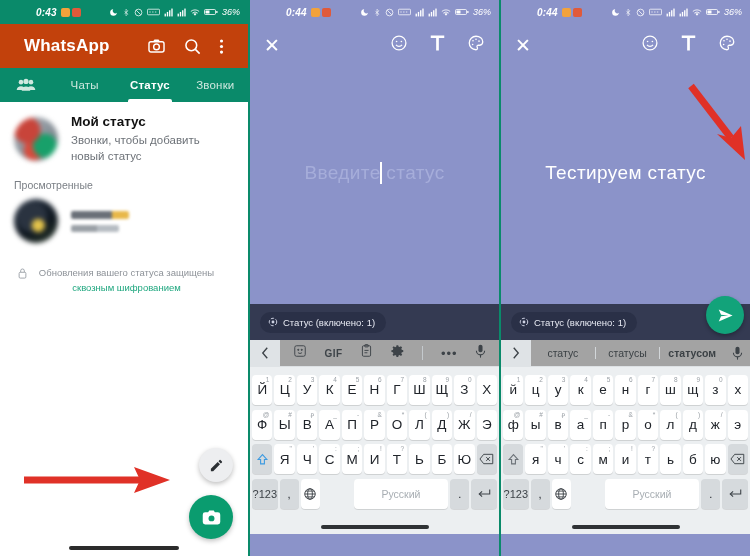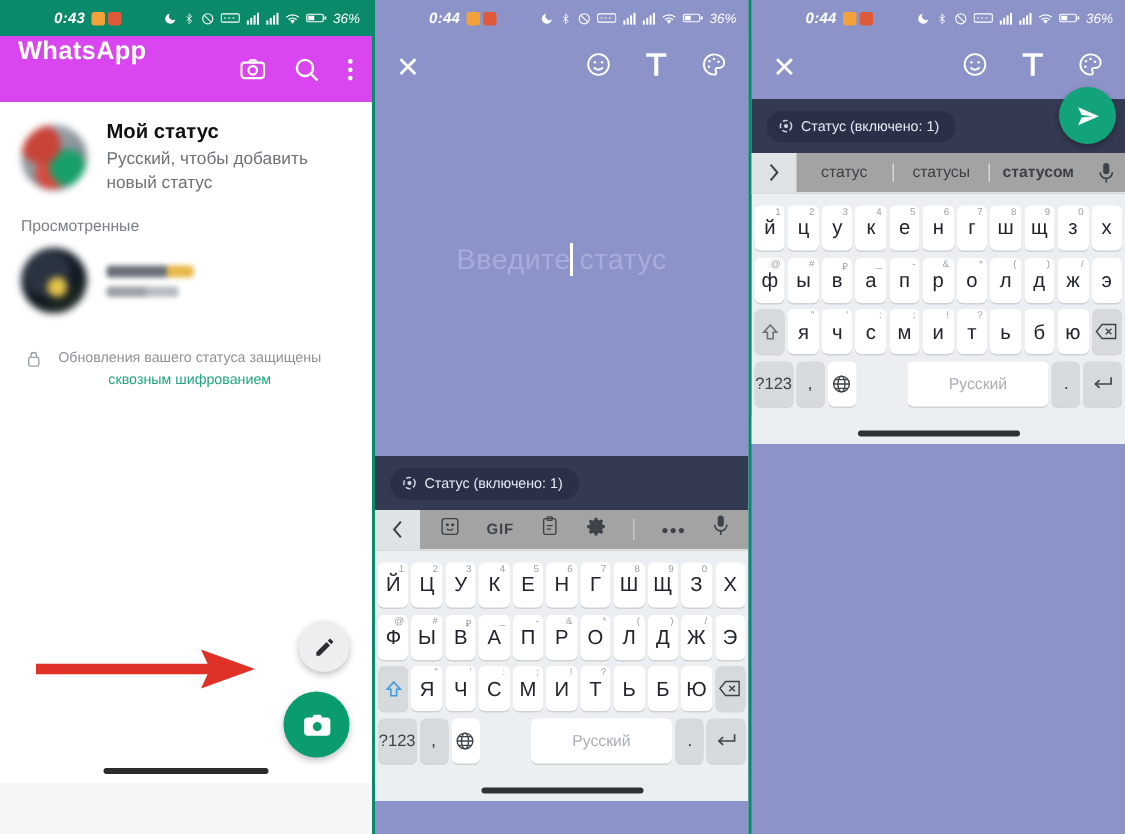--- a/index.html
+++ b/index.html
@@ -22,22 +22,22 @@
   .sb-green { background:#0a8a6a; }
   .sb-purple { background:#8b93c9; }
   .sb-time { margin-left:28px; font-weight:bold; letter-spacing:0.2px; }
   .sb-icons-left { display:flex; gap:2px; margin-left:4px; align-items:center; }
   .sb-chip { width:9px; height:9px; border-radius:2px; display:inline-block; }
   .sb-right { margin-left:auto; display:flex; align-items:center; gap:4px; font-size:9px; }
   .sb-right svg { display:block; }
 
   
   .wa-header {
-    background:#d946ef; height:44px; display:flex; 
-    padding:0 12px; color:#fff;
+    background:#c2410c; height:44px; display:flex; align-items:center;
+    padding:0 24px; color:#fff;
   }
   .wa-title { font-size:17px; font-weight:bold; letter-spacing:0.2px; }
   .wa-actions { margin-left:auto; display:flex; align-items:center; gap:17px; }
   .wa-actions svg { display:block; }
 
   .wa-tabs {
     background:#0a8a6a; height:34px; display:flex; align-items:stretch;
     color:#cfe8df; font-size:11.5px;
   }
   .wa-tab {
@@ -254,28 +254,48 @@
       <span>
         <svg width="5" height="19" viewBox="0 0 6 24" fill="#fff">
             <circle cx="3" cy="5" r="2"></circle>
             <circle cx="3" cy="12" r="2"></circle>
             <circle cx="3" cy="19" r="2"></circle>
           </svg>
       </span>
     </span>
   </div>
 
+  <div class="wa-tabs">
+    <div class="wa-tab icon-tab">
+      <svg width="20" height="16" viewBox="0 0 28 20" fill="#cfe8df">
+        <circle cx="7" cy="6" r="3.2"></circle>
+          <circle cx="21" cy="6" r="3.2"></circle>
+          <circle cx="14" cy="5" r="3.6"></circle>
+        <path d="M1 17c0-3.2 2.7-5.2 6-5.2s6 2 6 5.2zM15 17c0-3.2 2.7-5.2 6-5.2s6 2 6 5.2z"></path>
+        <path d="M8 18c0-3.6 2.7-6 6-6s6 2.4 6 6z"></path>
+      </svg>
+    </div>
+    <div class="wa-tab">
+      <span>Чаты</span>
+    </div>
+    <div class="wa-tab active">
+      <span>Статус</span>
+    </div>
+    <div class="wa-tab">
+      <span>Звонки</span>
+    </div>
+  </div>
 
   <div class="wa-body">
 
     <div class="status-row">
       <div class="avatar"></div>
       <div class="status-text">
         <div class="status-title">Мой статус</div>
-        <div class="status-sub">Русский, чтобы добавить новый статус</div>
+        <div class="status-sub">Звонки, чтобы добавить новый статус</div>
       </div>
     </div>
 
     <div class="section-label">Просмотренные</div>
 
     <div class="status-row" style="padding-top:4px">
       <div class="avatar seen"></div>
       <div class="status-text">
         <div class="seen-name"></div>
         <div class="seen-time"></div>
@@ -695,20 +715,27 @@
           <path d="M12 3a9 9 0 000 18c1.4 0 2-1 2-2s-.7-1.6-.7-2.4c0-.8.7-1.6 1.7-1.6H17a4.6 4.6 0 004-4.6C21 6 17 3 12 3z"></path>
           <circle cx="8" cy="9" r="1.1" fill="#fff" stroke="none"></circle>
             <circle cx="12" cy="7" r="1.1" fill="#fff" stroke="none"></circle>
             <circle cx="16" cy="9.5" r="1.1" fill="#fff" stroke="none"></circle>
             <circle cx="7.5" cy="14" r="1.1" fill="#fff" stroke="none"></circle>
         </svg>
       </span>
     </span>
   </div>
 
+  <div class="ed-canvas">
+    <div class="ed-text ed-value">Тестируем статус</div>
+    <svg class="arrow" style="left:186px; top:16px;" width="70" height="82" viewBox="0 0 70 82">
+      <path d="M4 4 L44 56" stroke="#e03127" stroke-width="7" stroke-linecap="butt"></path>
+      <path d="M58 78 L30 52 L44 56 L54 44 Z" fill="#e03127"></path>
+    </svg>
+  </div>
 
   <div class="ed-bottom">
     <span class="chip">
       <svg width="10" height="10" viewBox="0 0 24 24" fill="#cfd3e4">
           <circle cx="12" cy="12" r="9" fill="none" stroke="#cfd3e4" stroke-width="2.4" stroke-dasharray="8 4"></circle>
           <circle cx="12" cy="12" r="3.4"></circle>
         </svg>
       <span>Статус (включено: 1)</span>
     </span>
     <span class="send-fab">

